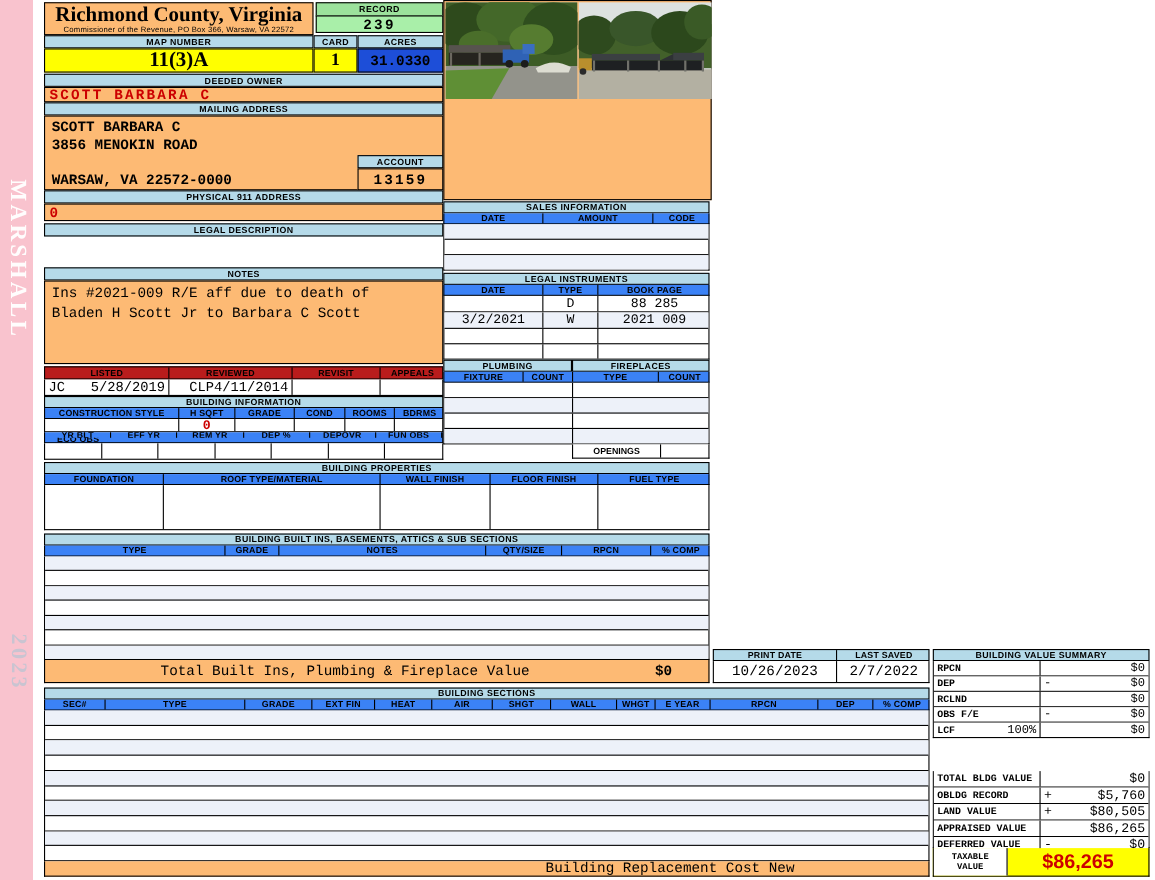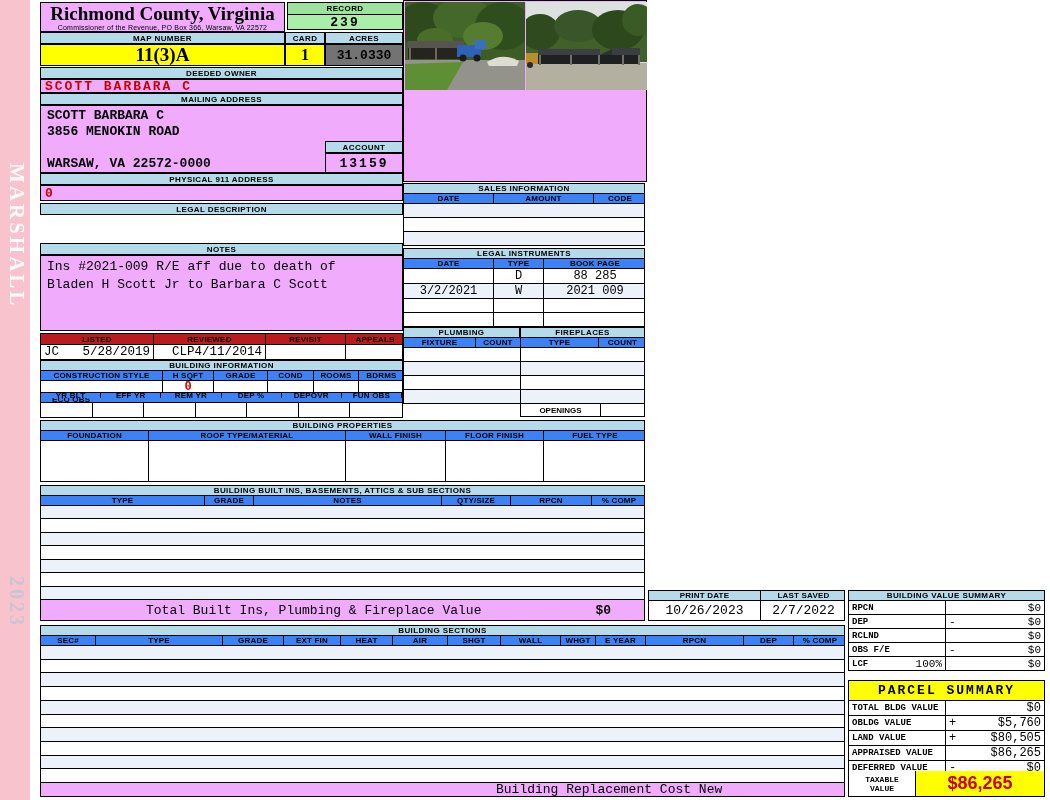--- a/index.html
+++ b/index.html
@@ -24,21 +24,21 @@
   .vgrid{display:grid;border:1px solid #000;border-top:none;background:#fff}
   .vgrid>div{border-right:1px solid #000;display:flex;align-items:center;justify-content:center;overflow:hidden}
   .vgrid>div:last-child{border-right:none}
   
   .rows{border:1px solid #000;border-top:none;display:flex;flex-direction:column;background:#fff}
   .rows>div{flex:1;border-bottom:1px solid #000}
   .rows>div:last-child{border-bottom:none}
   .rows>div:nth-child(odd){background:#EDF1F9}
   .mono{font-family:"Liberation Mono","DejaVu Sans Mono",monospace}
   .red{color:#CC0000}
-  .box{border:1px solid #000;background:#f0abfc}
+  .box{border:1px solid #000;background:#fdba74}
   .yellow{background:#FFFF00}
   
   .ligrid{display:grid;grid-template-columns:90px 50px 102px}
   .ligrid>div{border-right:1px solid #000;display:flex;align-items:center;justify-content:center;
               font-size:12px;font-family:"Liberation Mono","DejaVu Sans Mono",monospace;white-space:nowrap}
   .ligrid>div:last-child{border-right:none}
   
   .sumrow{display:flex;border-bottom:1px solid #000;background:#fff}
   .sumrow:last-child{border-bottom:none}
   .sumlabel{width:97px;border-right:1px solid #000;display:flex;align-items:center;justify-content:space-between;
@@ -64,21 +64,21 @@
   </div>
   <div class="abs bar" style="left:287px;top:2px;width:116px;height:13px;background:#9CE29C">RECORD</div>
   <div class="abs box mono" style="left:287px;top:14px;width:116px;height:16px;background:#A9EFA9;display:flex;align-items:center;justify-content:center;font-weight:bold;font-size:13px;letter-spacing:2px">239</div>
 
   <div class="abs bar" style="left:40px;top:32px;width:245px;height:12px">MAP NUMBER</div>
   <div class="abs bar" style="left:285px;top:32px;width:40px;height:12px">CARD</div>
   <div class="abs bar" style="left:325px;top:32px;width:78px;height:12px">ACRES</div>
 
   <div class="abs box yellow" style="left:40px;top:44px;width:245px;height:22px;display:flex;align-items:center;justify-content:center;font-family:'Liberation Serif',serif;font-weight:bold;font-size:19px">11(3)A</div>
   <div class="abs box yellow" style="left:285px;top:44px;width:40px;height:22px;display:flex;align-items:center;justify-content:center;font-family:'Liberation Serif',serif;font-weight:bold;font-size:16px">1</div>
-  <div class="abs box mono" style="left:325px;top:44px;width:78px;height:22px;background:#737373;display:flex;align-items:center;justify-content:center;font-weight:bold;font-size:13px">31.0330</div>
+  <div class="abs box mono" style="left:325px;top:44px;width:78px;height:22px;background:#1d4ed8;display:flex;align-items:center;justify-content:center;font-weight:bold;font-size:13px">31.0330</div>
 
   <div class="abs bar" style="left:40px;top:67px;width:363px;height:12px">DEEDED OWNER</div>
   <div class="abs box mono red" style="left:40px;top:79px;width:363px;height:14px;display:flex;align-items:center;padding-left:4px;font-weight:bold;font-size:13px;letter-spacing:2px">SCOTT BARBARA C</div>
 
   <div class="abs bar" style="left:40px;top:93px;width:363px;height:12px">MAILING ADDRESS</div>
   <div class="abs box mono" style="left:40px;top:105px;width:363px;height:68px;padding:2px 6px;font-weight:bold;font-size:13px">
     <div style="height:16px">SCOTT BARBARA C</div>
     <div style="height:16px">3856 MENOKIN ROAD</div>
     <div style="height:16px"></div>
     <div style="height:16px">WARSAW, VA 22572-0000</div>
@@ -391,34 +391,33 @@
       <div></div>
     <div></div>
       <div></div>
     <div></div>
       <div></div>
     <div></div>
       <div></div>
   </div>
   <div class="abs box mono" style="left:40px;top:783px;width:805px;height:14px;border-top:none;display:flex;align-items:center;font-size:13px;padding-left:455px;white-space:nowrap">Building Replacement Cost New</div>
 
-  <div class="abs box yellow mono" style="left:848px;top:680px;width:197px;height:21px;display:flex;align-items:center;justify-content:center;font-weight:bold;font-size:13px;letter-spacing:2px">PARCEL SUMMARY</div>
   <div class="abs" style="left:848px;top:701px;width:197px;height:70px;border:1px solid #000;border-top:none;display:flex;flex-direction:column;background:#fff">
     <div class="sumrow" style="flex:1">
       <div class="sumlabel">
           <span>TOTAL BLDG VALUE</span>
         </div>
       <div class="sumval" style="font-size:12px">
           <span class="sumsign"></span>
           <span class="sumnum">$0</span>
         </div>
     </div>
     <div class="sumrow" style="flex:1">
       <div class="sumlabel">
-          <span>OBLDG VALUE</span>
+          <span>OBLDG RECORD</span>
         </div>
       <div class="sumval" style="font-size:12px">
           <span class="sumsign">+</span>
           <span class="sumnum">$5,760</span>
         </div>
     </div>
     <div class="sumrow" style="flex:1">
       <div class="sumlabel">
           <span>LAND VALUE</span>
         </div>

